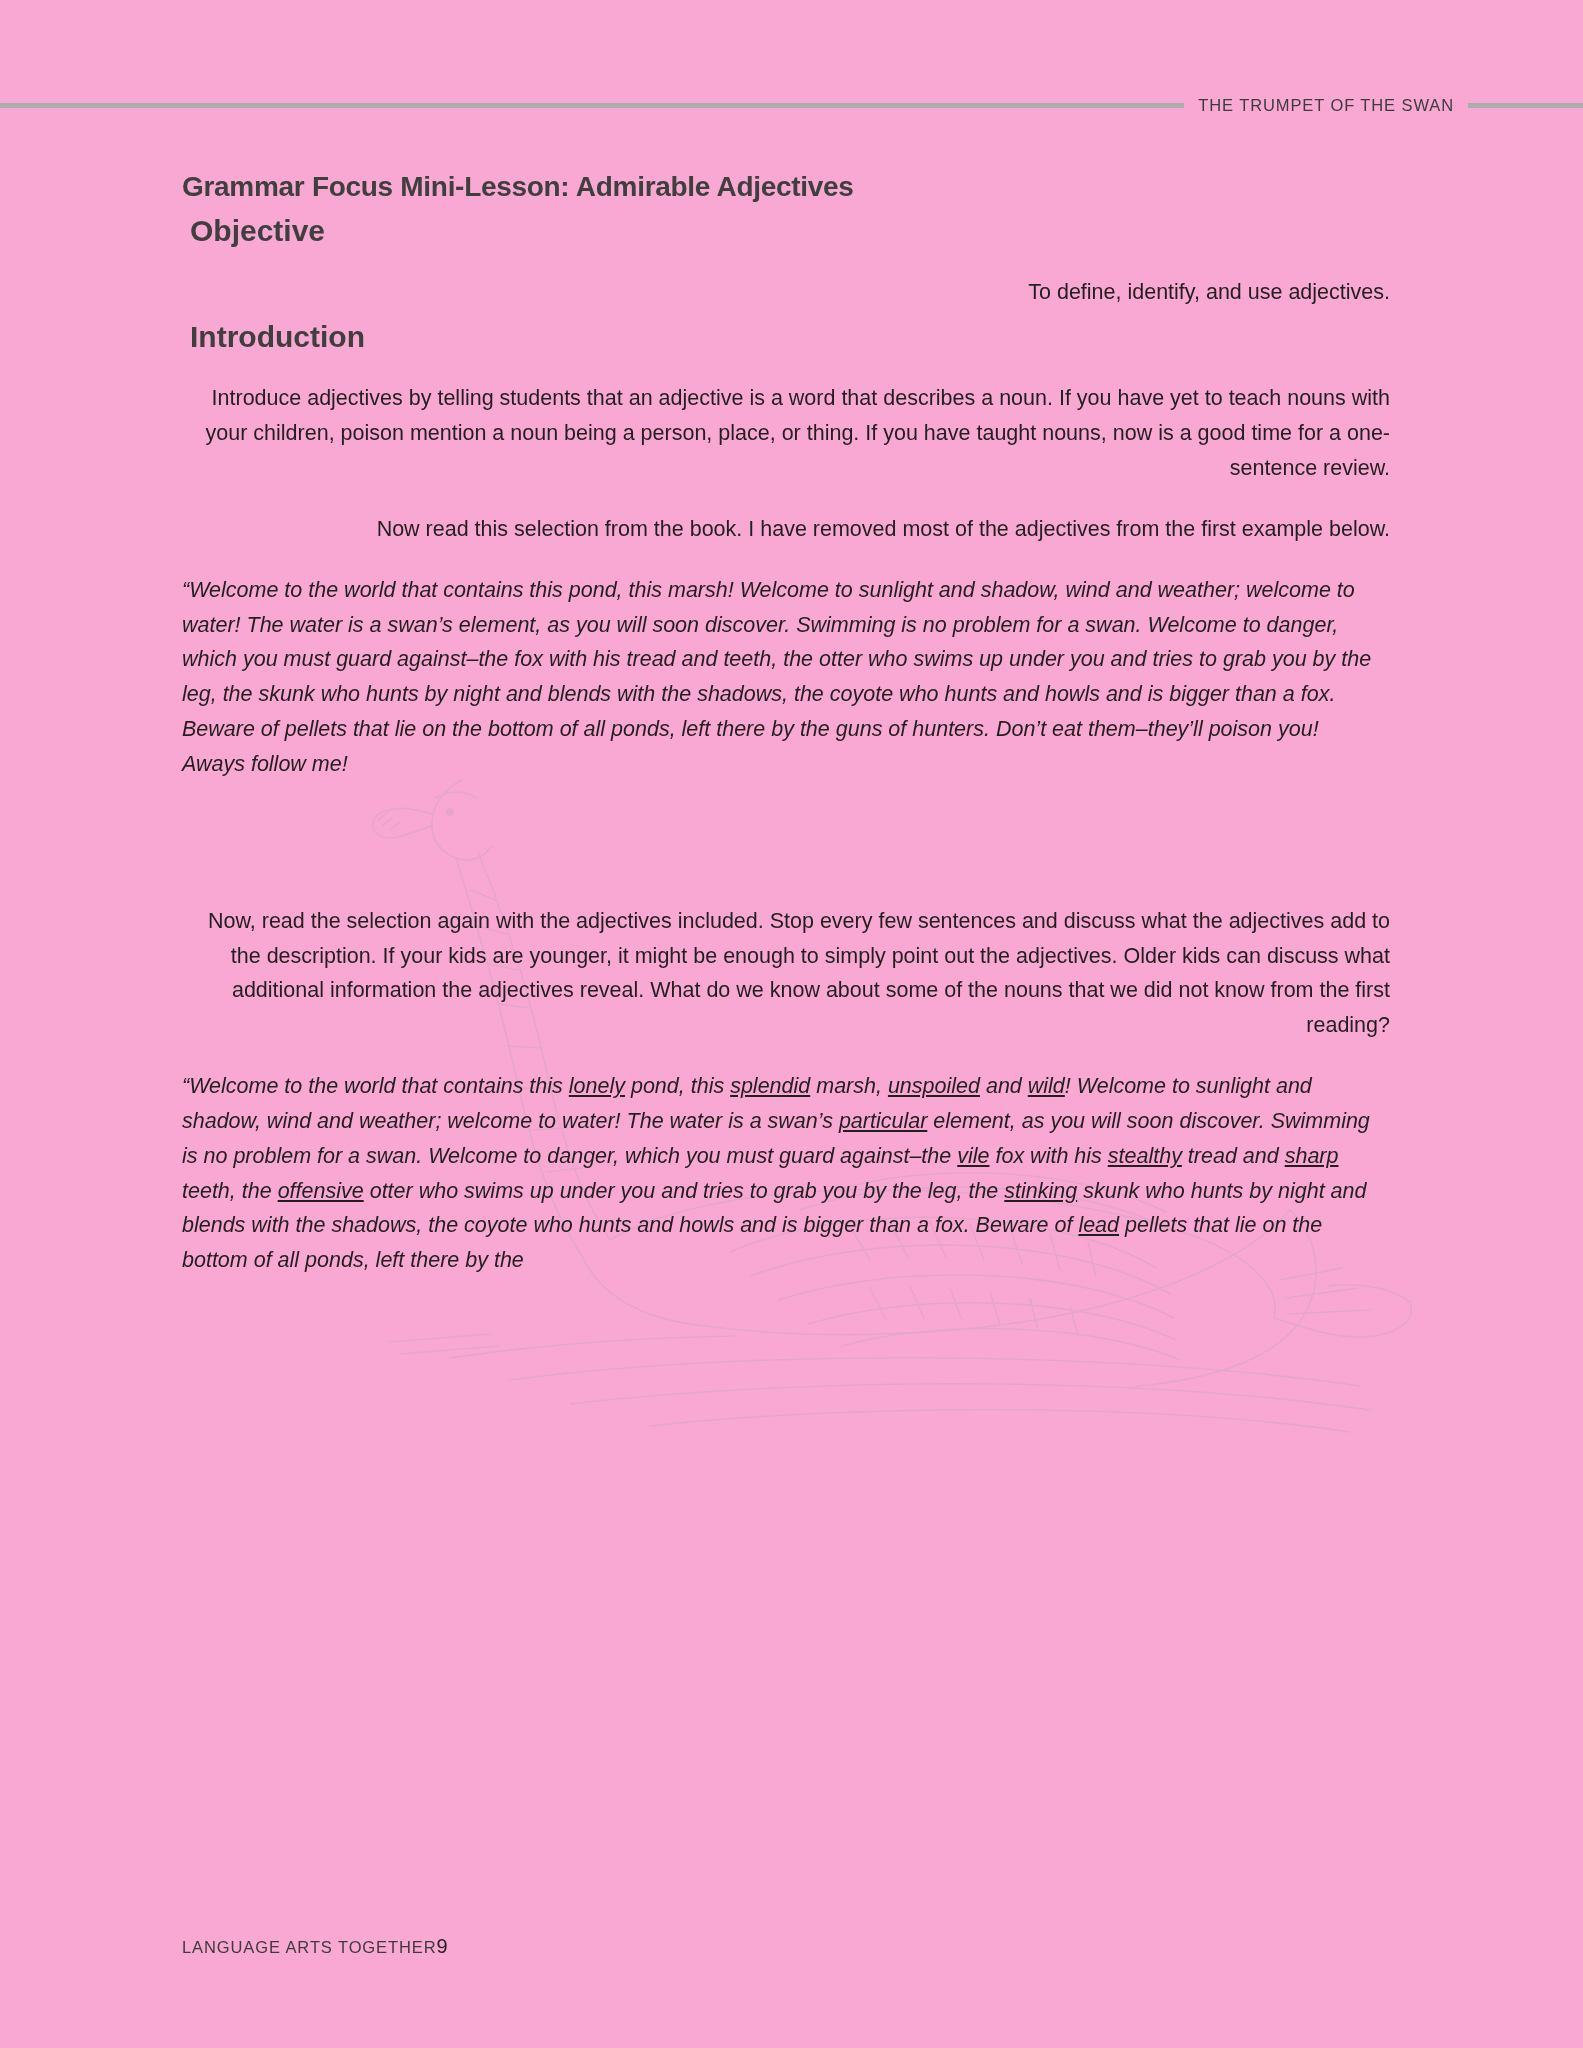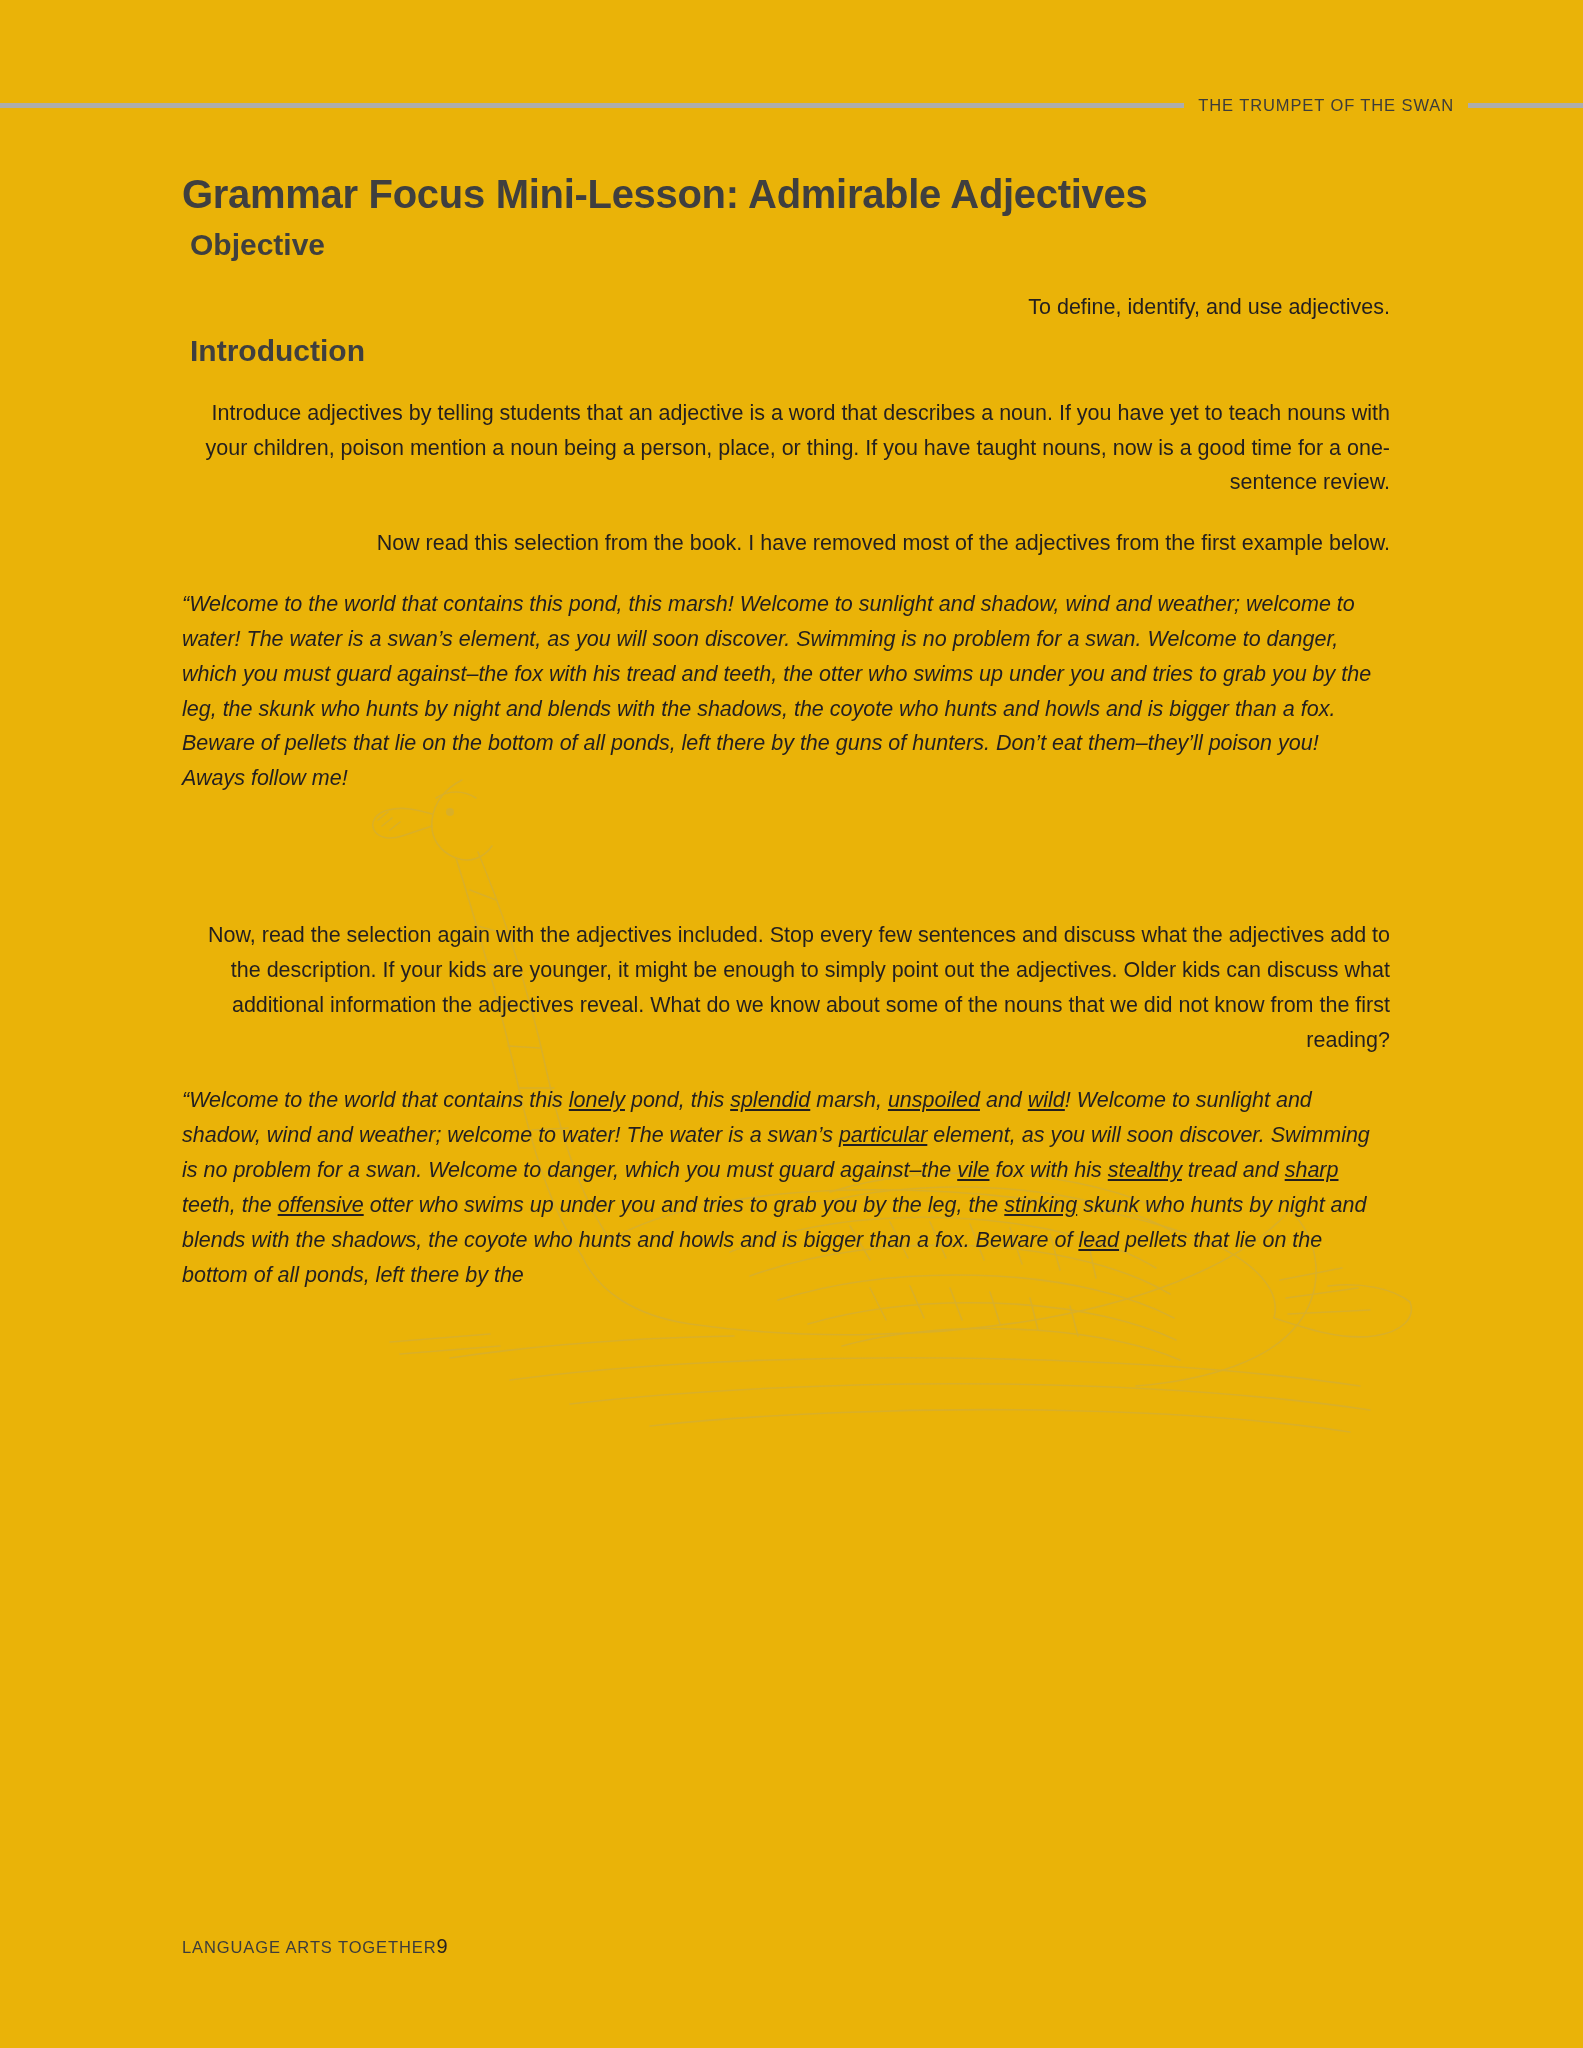--- a/index.html
+++ b/index.html
@@ -4,21 +4,21 @@
 <style>
   html, body {
     margin: 0;
     padding: 0;
     background: #ffffff;
   }
   .page {
     position: relative;
     width: 1583px;
     height: 2048px;
-    background: #eab308;
+    background: #f9a8d4;
     font-family: "Liberation Sans", sans-serif;
     overflow: hidden;
     box-sizing: border-box;
   }
 
   
   .watermark {
     position: absolute;
     left: 330px;
     top: 740px;
@@ -58,21 +58,21 @@
   
   .content {
     position: absolute;
     left: 182px;
     top: 170px;
     width: 1208px;
     z-index: 2;
   }
 
   h1.doc-title {
-    font-size: 40px;
+    font-size: 28px;
     font-weight: bold;
     color: #3f3f3f;
     margin: 0 0 0 0;
     letter-spacing: -0.3px;
     line-height: 1.2;
   }
 
   h2.section-heading {
     font-size: 30px;
     font-weight: bold;

